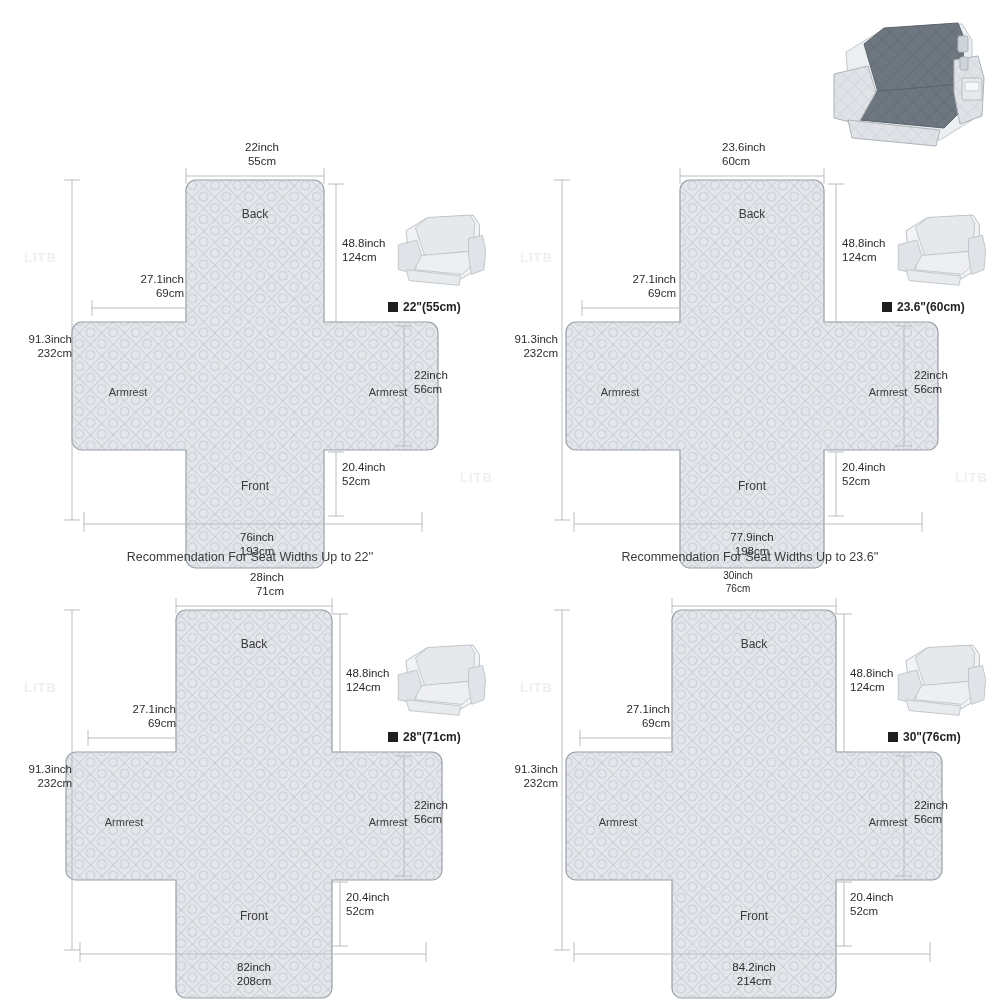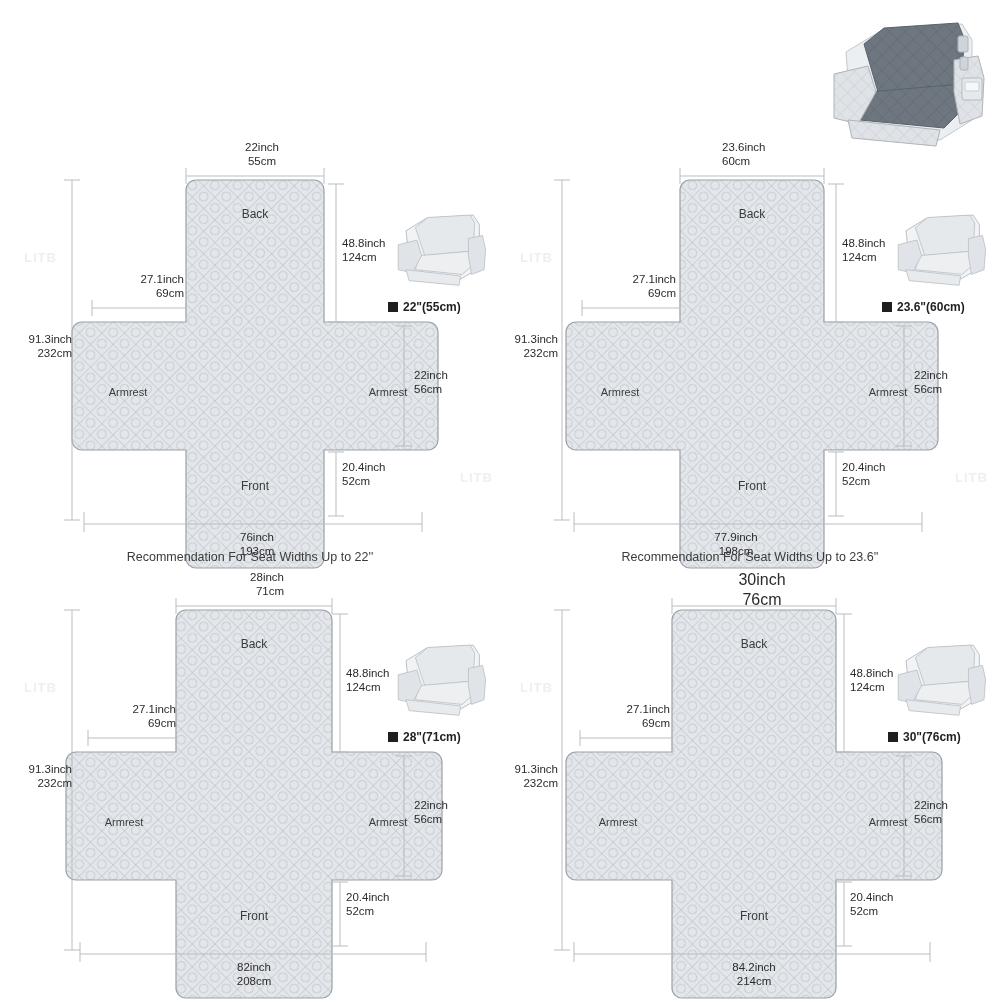--- a/index.html
+++ b/index.html
@@ -266,21 +266,21 @@
         <div>124cm</div>
       </div>
       <div style="position:absolute;left:414px;top:228px;width:64px;text-align:left;font-size:11.5px;line-height:1.25;">
         <div>22inch</div>
         <div>56cm</div>
       </div>
       <div style="position:absolute;left:342px;top:320px;width:72px;text-align:left;font-size:11.5px;line-height:1.25;">
         <div>20.4inch</div>
         <div>52cm</div>
       </div>
-      <div style="position:absolute;left:196px;top:390px;width:80px;text-align:center;font-size:11.5px;line-height:1.25;">
+      <div style="position:absolute;left:212px;top:390px;width:80px;text-align:center;font-size:11.5px;line-height:1.25;">
         <div>77.9inch</div>
         <div>198cm</div>
       </div>
       <div style="position:absolute;left:382px;top:160px;font-size:12px;font-weight:bold;color:#1f1f1f;display:flex;align-items:center;gap:5px;">
         <span style="width:10px;height:10px;background:#1f1f1f;display:inline-block;"></span>
         <span>23.6"(60cm)</span>
       </div>
       <div class="caption">Recommendation For Seat Widths Up to 23.6''</div>
     </div>
 
@@ -409,21 +409,21 @@
         <g transform="translate(392,72) scale(0.78)">
           <path d="M18 24 L44 8 L104 4 L112 16 L112 72 L88 86 L24 80 Z" fill="#f1f3f5" stroke="#b7bdc3" stroke-width="1.2"></path>
           <path d="M30 20 L46 7 L100 4 L106 14 L104 50 L42 56 Z" fill="#e6e9ec" stroke="#b7bdc3" stroke-width="1"></path>
           <path d="M34 56 L104 50 L108 64 L90 80 L30 74 Z" fill="#edeff1" stroke="#b7bdc3" stroke-width="1"></path>
           <path d="M8 42 L32 36 L38 56 L26 78 L8 74 Z" fill="#e0e4e8" stroke="#b7bdc3" stroke-width="1"></path>
           <path d="M98 34 L116 30 L120 48 L118 74 L102 80 L98 56 Z" fill="#e0e4e8" stroke="#b7bdc3" stroke-width="1"></path>
           <path d="M18 74 L88 82 L86 94 L22 88 Z" fill="#e8ebee" stroke="#b7bdc3" stroke-width="1"></path>
         </g>
       </svg>
 
-      <div style="position:absolute;left:232px;top:0px;width:60px;text-align:center;font-size:16px;line-height:1.25;">
+      <div style="position:absolute;left:208px;top:0px;width:60px;text-align:center;font-size:10px;line-height:1.25;">
         <div>30inch</div>
         <div>76cm</div>
       </div>
       <div style="position:absolute;left:4px;top:192px;width:54px;text-align:right;font-size:11.5px;line-height:1.25;">
         <div>91.3inch</div>
         <div>232cm</div>
       </div>
       <div style="position:absolute;left:80px;top:132px;width:90px;text-align:right;font-size:11.5px;line-height:1.25;">
         <div>27.1inch</div>
         <div>69cm</div>

